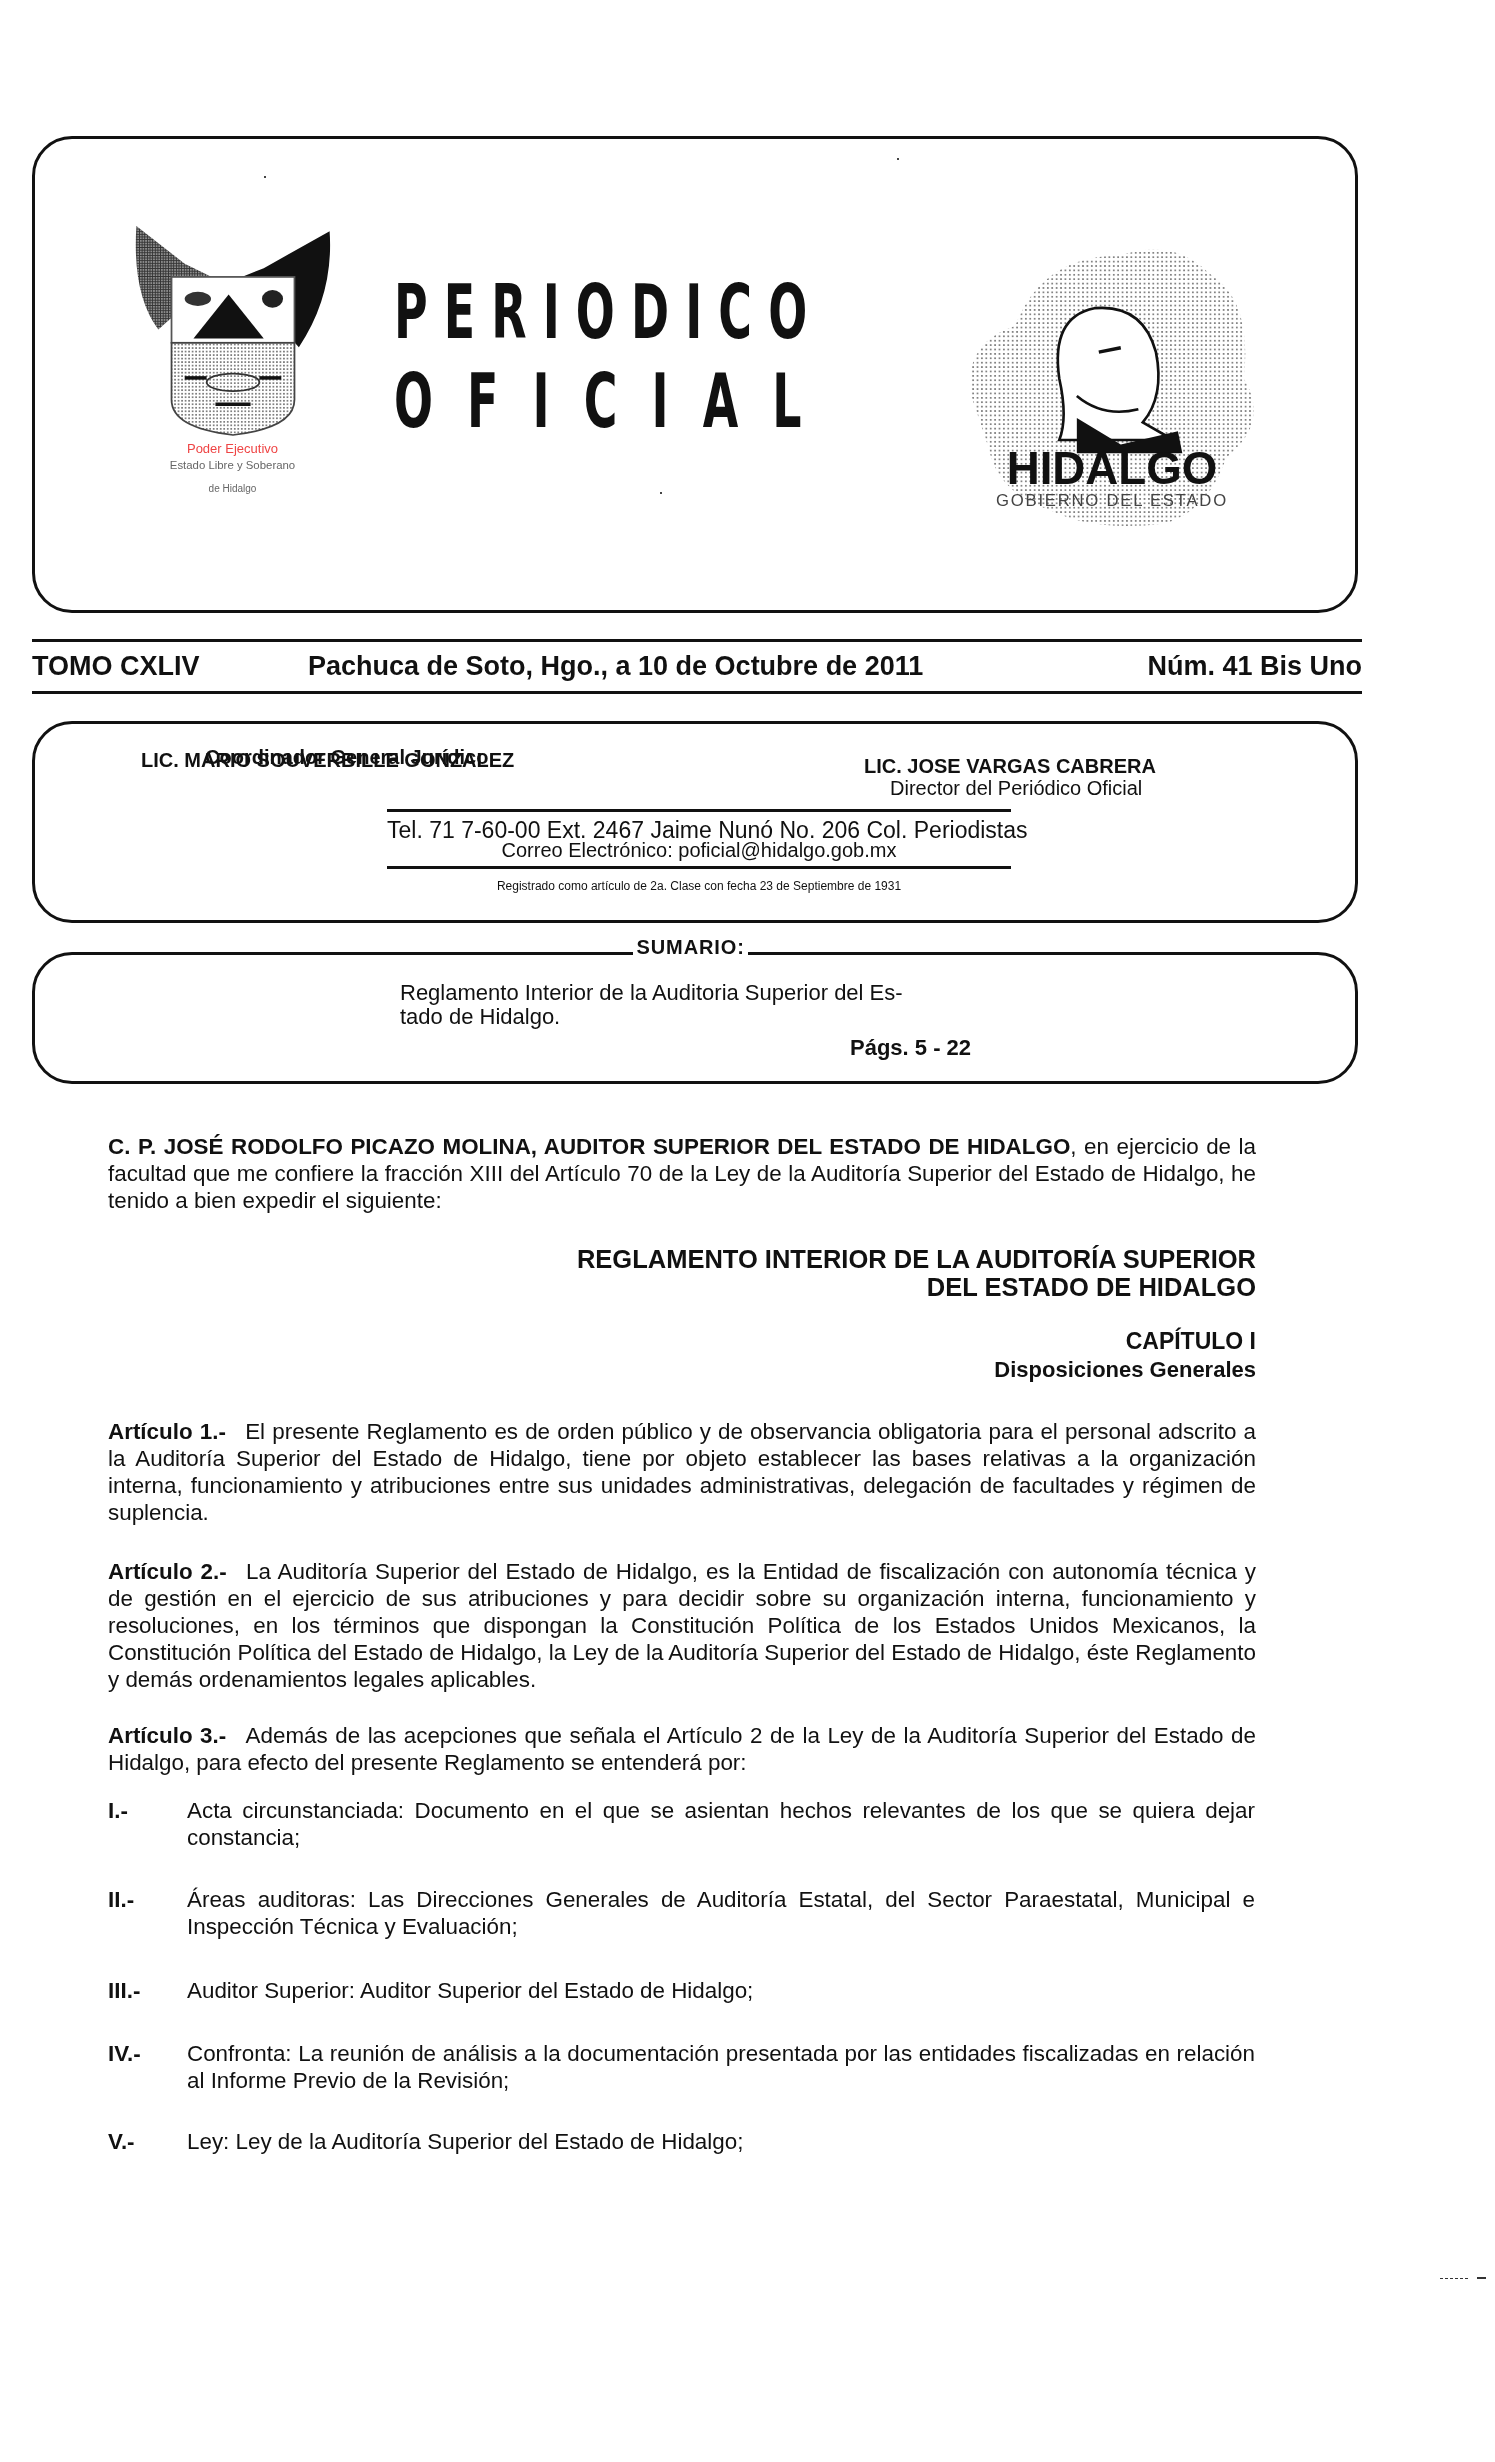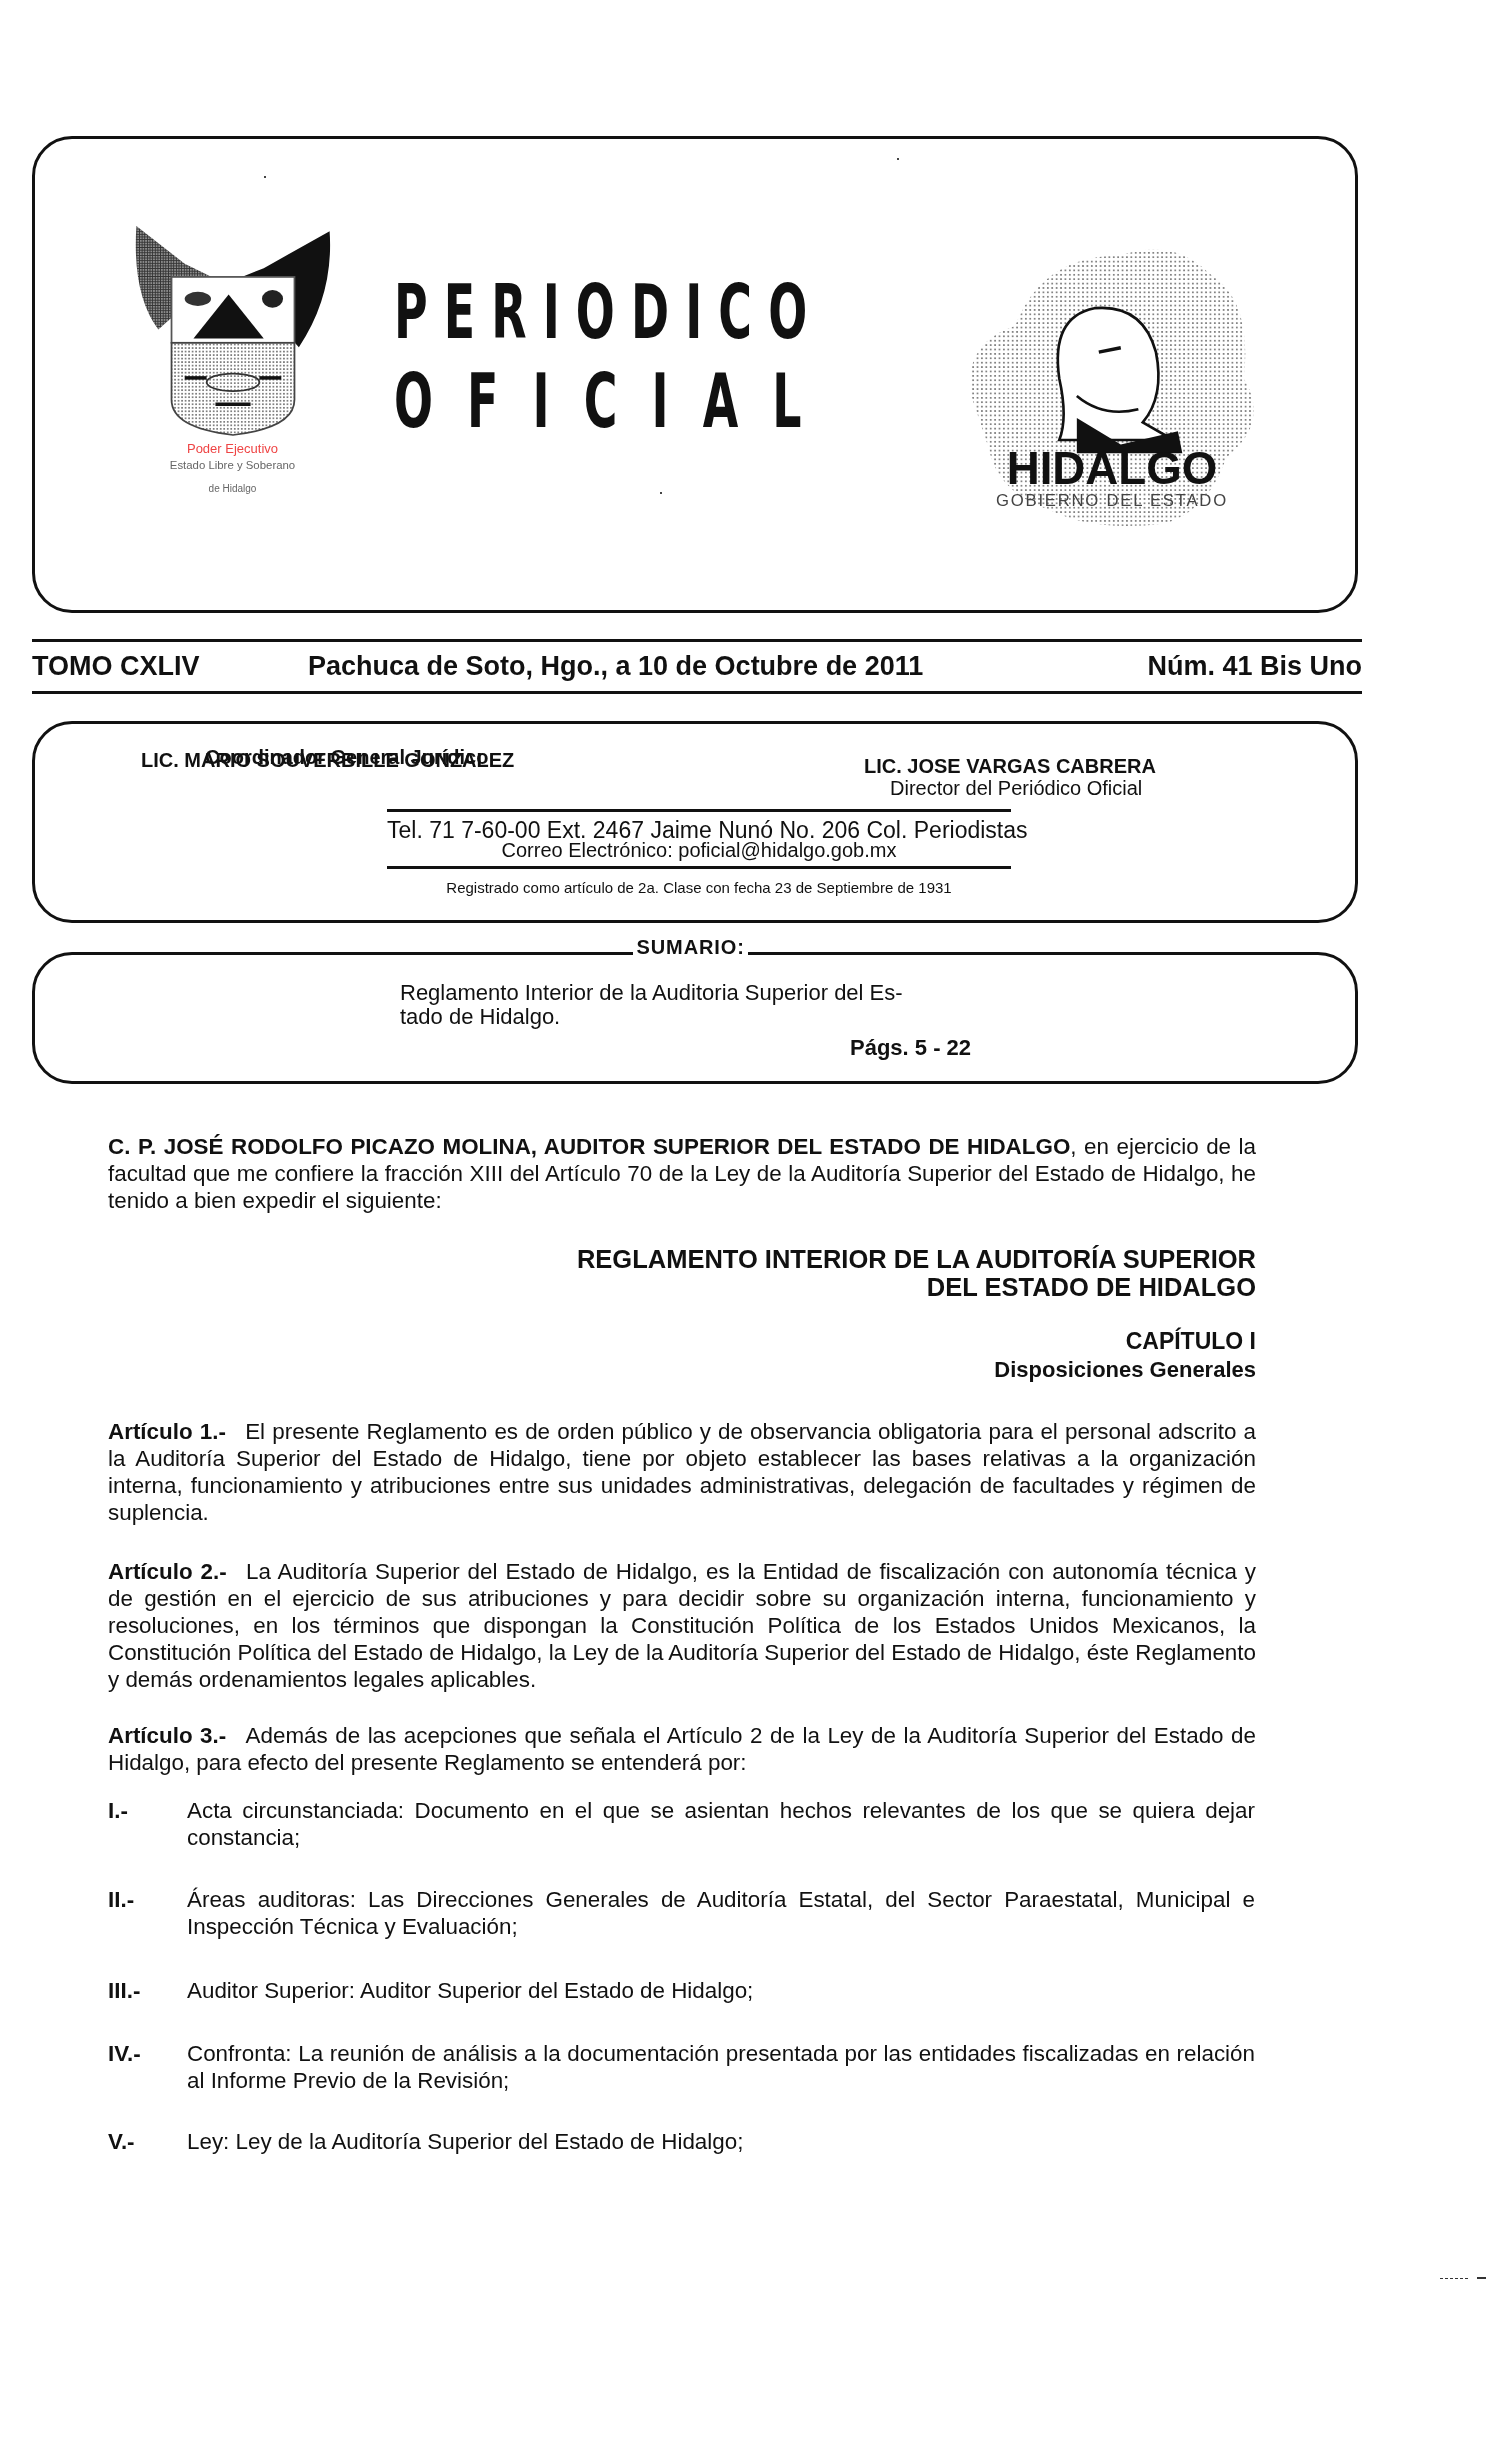--- a/index.html
+++ b/index.html
@@ -101,21 +101,21 @@
 
 <div class="frame" id="frame-credits"></div>
 <div class="cred" style="left:141px;top:749px;font-weight:bold;">LIC. MARIO SOUVERBILLE GONZALEZ</div>
 <div class="cred" style="left:205px;top:746px;font-weight:bold;">Coordinador General Jurídico</div>
 <div class="cred" style="left:864px;top:755px;font-weight:bold;">LIC.  JOSE  VARGAS  CABRERA</div>
 <div class="cred" style="left:890px;top:777px;">Director del Periódico Oficial</div>
 <div class="abs" style="left:387px;top:809px;width:624px;height:2.6px;background:#111;"></div>
 <div class="contact" style="top:817px;">Tel. 71 7-60-00 Ext. 2467 Jaime Nunó No. 206 Col. Periodistas</div>
 <div class="contact" style="top:839px;font-size:20px;">Correo Electrónico: poficial@hidalgo.gob.mx</div>
 <div class="abs" style="left:387px;top:866px;width:624px;height:2.6px;background:#111;"></div>
-<div class="contact" style="top:879px;font-size:15px;">Registrado como artículo de 2a. Clase con fecha 23 de Septiembre de 1931</div>
+<div class="contact" style="top:879px;font-size:12px;">Registrado como artículo de 2a. Clase con fecha 23 de Septiembre de 1931</div>
 
 <div class="frame" id="frame-sumario"></div>
 <div class="abs" id="sumario-label">SUMARIO:</div>
 <div class="abs" style="left:400px;top:980px;font-size:22px;white-space:nowrap;">Reglamento Interior de la Auditoria Superior del Es-</div>
 <div class="abs" style="left:400px;top:1004px;font-size:22px;white-space:nowrap;">tado de Hidalgo.</div>
 <div class="abs" style="left:850px;top:1035px;font-size:22px;font-weight:bold;white-space:nowrap;">Págs. 5 - 22</div>
 
 <div class="body" style="top:1133px;"><b>C. P. JOSÉ RODOLFO PICAZO MOLINA, AUDITOR SUPERIOR DEL ESTADO DE HIDALGO</b><span>, en ejercicio de la facultad que me confiere la fracción XIII del Artículo 70 de la Ley de la Auditoría Superior del Estado de Hidalgo, he tenido a bien expedir el siguiente:</span></div>
 
 <div class="center" style="top:1245px;font-size:25.5px;line-height:28px;">REGLAMENTO INTERIOR DE LA AUDITORÍA SUPERIOR</div>

